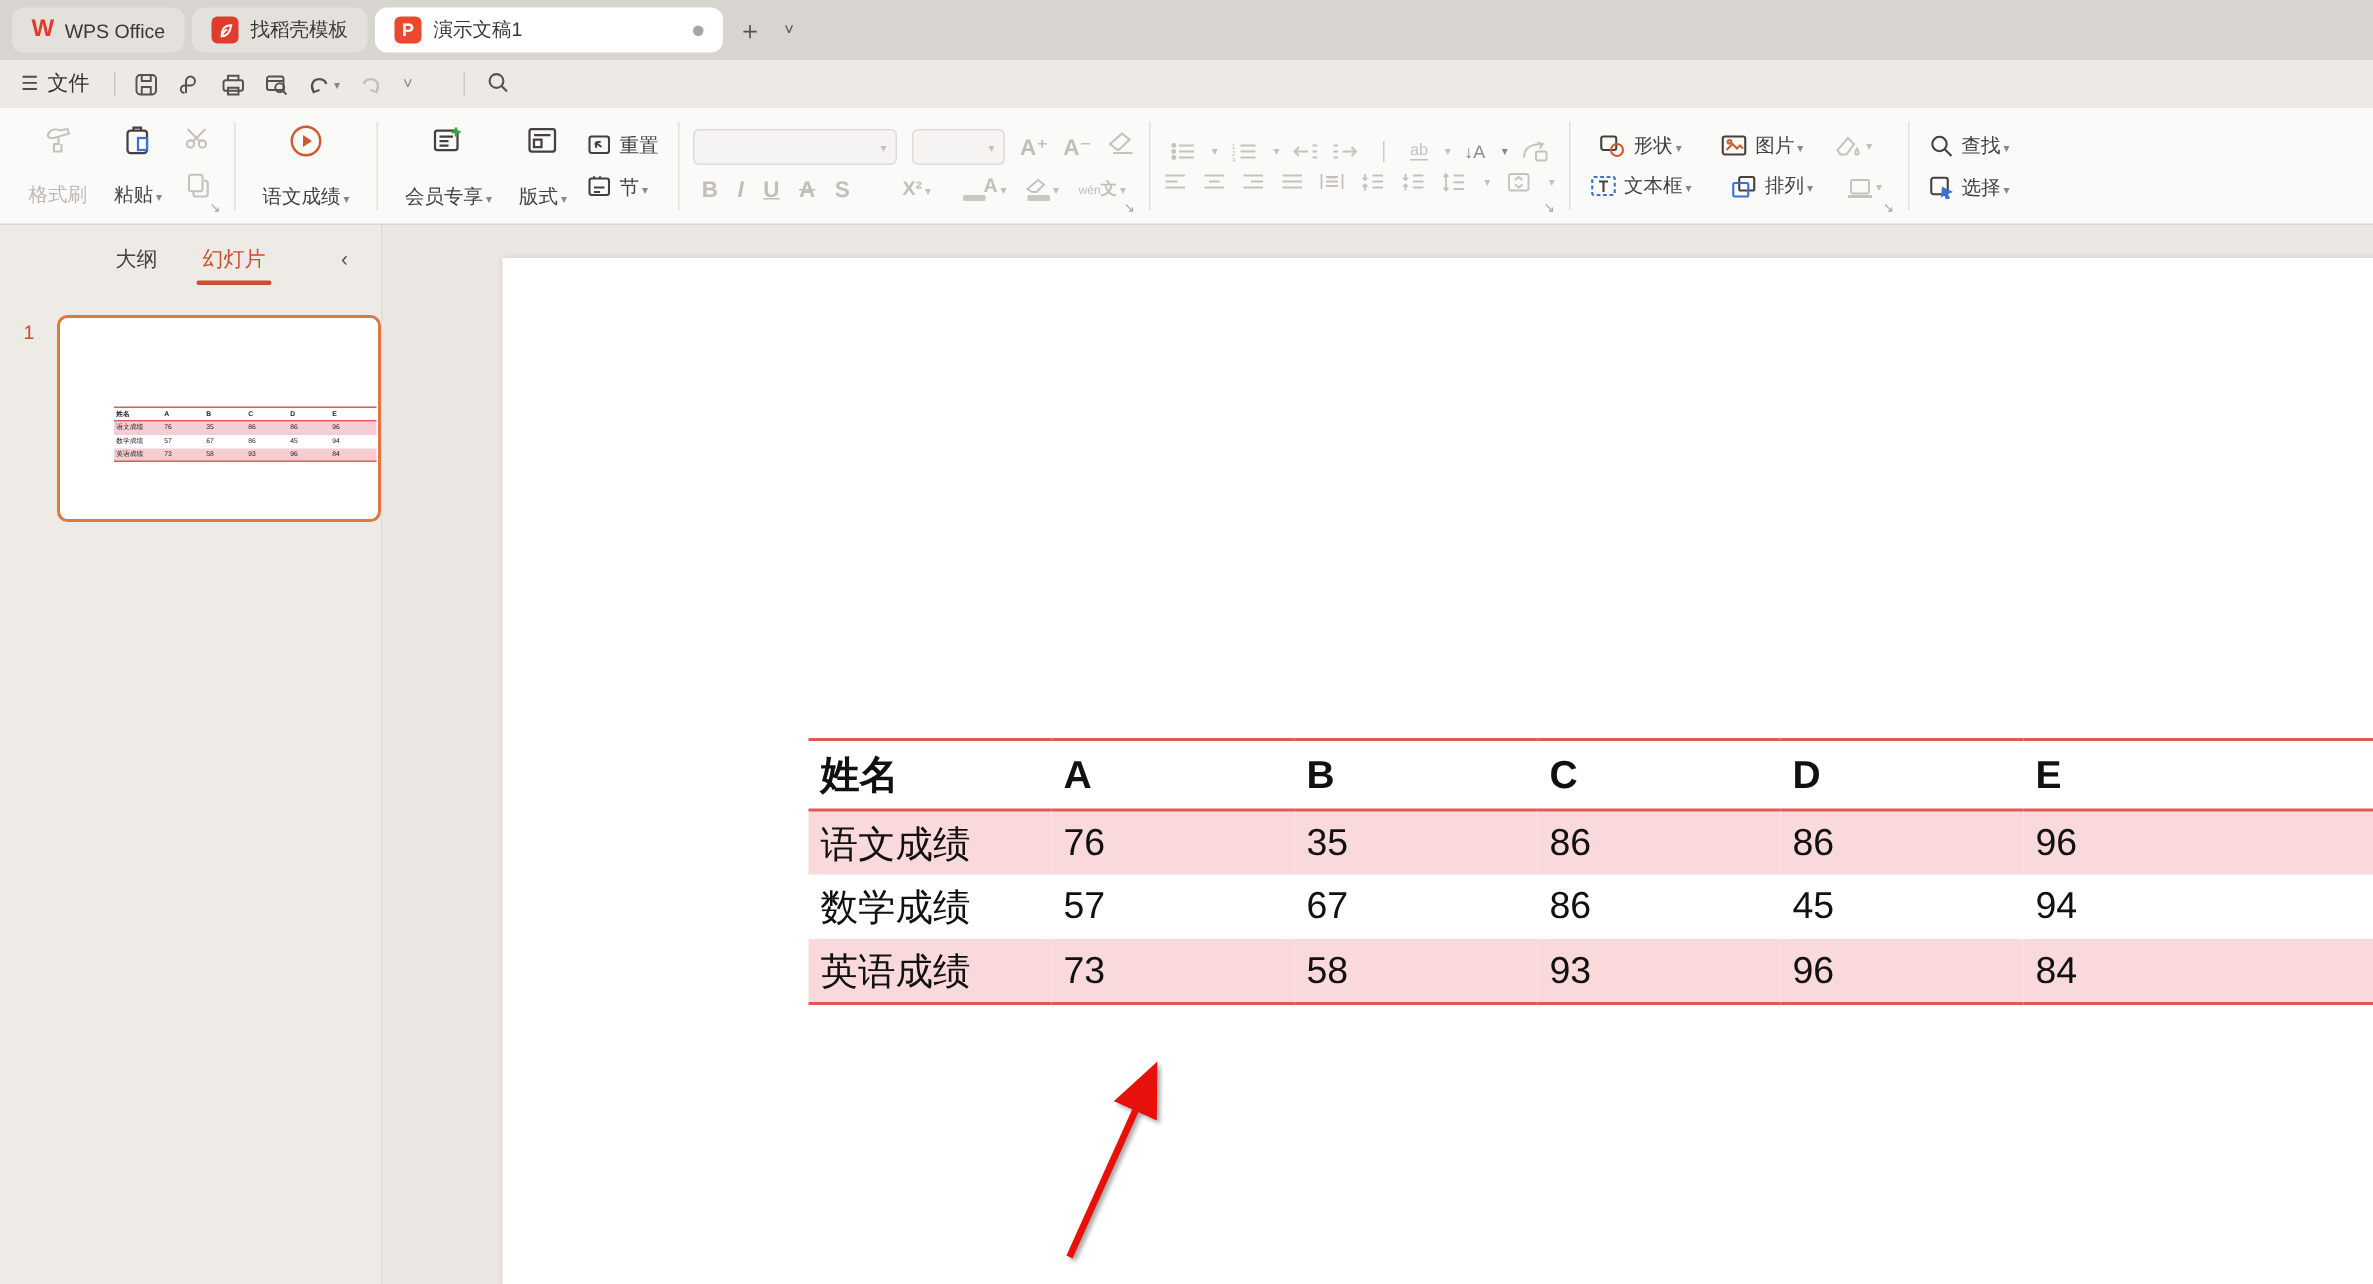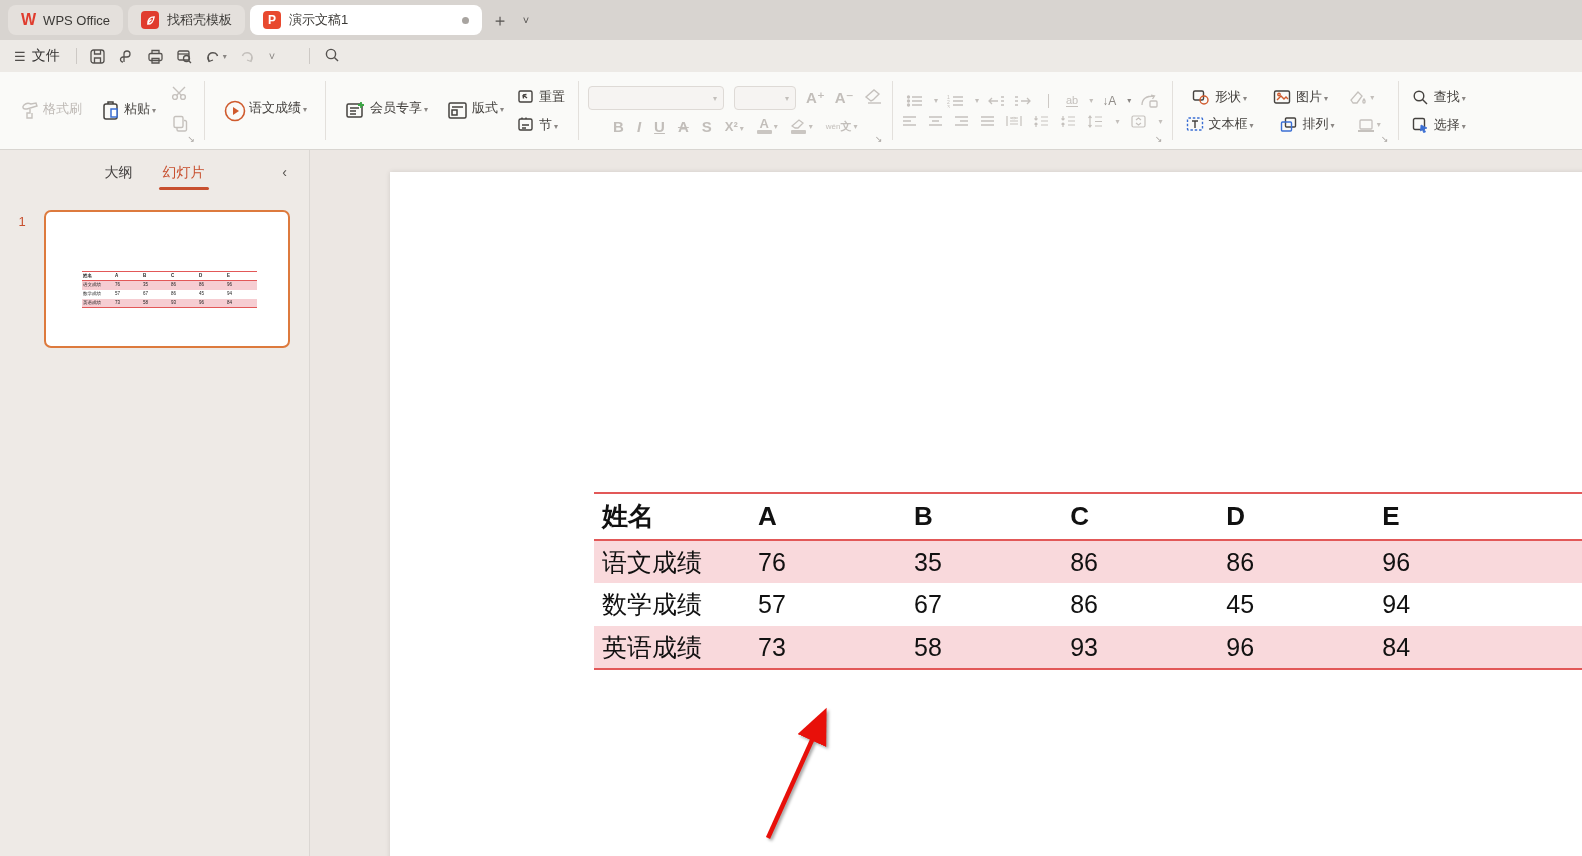--- a/index.html
+++ b/index.html
@@ -36,44 +36,44 @@
   .mi.active::after { content:""; position:absolute; left:0; right:0; bottom:-1px;
                       height:3px; background:#c8502f; border-radius:2px; }
   .caret { font-size:8px; color:#8a8683; margin-left:2px; }
   .caret.dis { color:#c3bfbb; }
 
   
   .ribbon { height:78px; background:#fafaf8; border-bottom:1px solid #d8d5d1;
             display:flex; align-items:stretch; padding:5px 8px; position:relative; }
   .gsep { width:1px; background:#e3e0dc; margin:4px 7px; }
   .group { display:flex; align-items:center; position:relative; padding:0 2px; }
-  .bigbtn { display:flex; flex-direction:row; align-items:flex-start; justify-content:center;
-            gap:2px; font-size:13px; color:#44413e; padding:2px 9px; border-radius:4px; }
+  .bigbtn { display:flex; flex-direction:column; align-items:center; justify-content:center;
+            gap:16px; font-size:13px; color:#44413e; padding:2px 9px; border-radius:4px; }
   .bigbtn.dis { color:#bdb8b4; }
   .stack { display:flex; flex-direction:column; justify-content:center; gap:10px; padding:0 6px; }
   .twocol { display:flex; flex-direction:column; justify-content:center; gap:8px; }
   .smallbtn { display:flex; align-items:center; gap:5px; font-size:13px; color:#44413e; padding:1px 4px; }
   .launcher { position:absolute; right:2px; bottom:0px; font-size:9px; color:#a9a5a1; }
   .fontgrid { display:flex; flex-direction:column; justify-content:center; gap:7px; }
   .frow { display:flex; align-items:center; gap:10px; }
   .combo { height:24px; background:#f6f4f2; border:1px solid #dedad6; border-radius:4px;
            display:flex; align-items:center; justify-content:flex-end; padding:0 6px; }
   .glyph { font-size:15px; color:#c2beba; font-weight:bold; }
-  .glyph.sm { font-size:13px; }
+  .glyph.sm { font-size:13px;margin-left:22px; }
   .strikeA { text-decoration:line-through; }
   .colorbar { display:flex; flex-direction:column; align-items:center; line-height:11px; }
   .colorbar .bar { width:15px; height:4px; border-radius:1px; background:#cac6c2; margin-top:1px; }
   .pyi { display:flex; flex-direction:row; align-items:center; line-height:7px;
          font-size:8px; color:#c2beba; }
   .pyi b { font-size:11px; }
   .pico svg { display:block; }
 
   
   .appbody { display:flex; height:706px; }
-  .sidebar { width:310px; background:#eeeae6; border-right:1px solid #dbd7d3; position:relative; }
+  .sidebar { width:255px; background:#eeeae6; border-right:1px solid #dbd7d3; position:relative; }
   .stabs { height:46px; display:flex; align-items:center; justify-content:center; gap:26px;
            font-size:14px; color:#444140; position:relative; }
   .stab { position:relative; padding:8px 2px; }
   .stab.active { color:#c8502f; }
   .stab.active::after { content:""; position:absolute; left:-2px; right:-2px; bottom:0;
                         height:3px; background:#c8502f; border-radius:2px; }
   .collapse { position:absolute; right:22px; top:14px; font-size:14px; color:#55524f; }
   .slide-entry { display:flex; margin-top:14px; }
   .slide-num { width:44px; text-align:center; font-size:13px; color:#c8502f; padding-top:4px; }
   .thumb { width:246px; height:138px; background:#fff; border:2px solid #dd7a3d;

